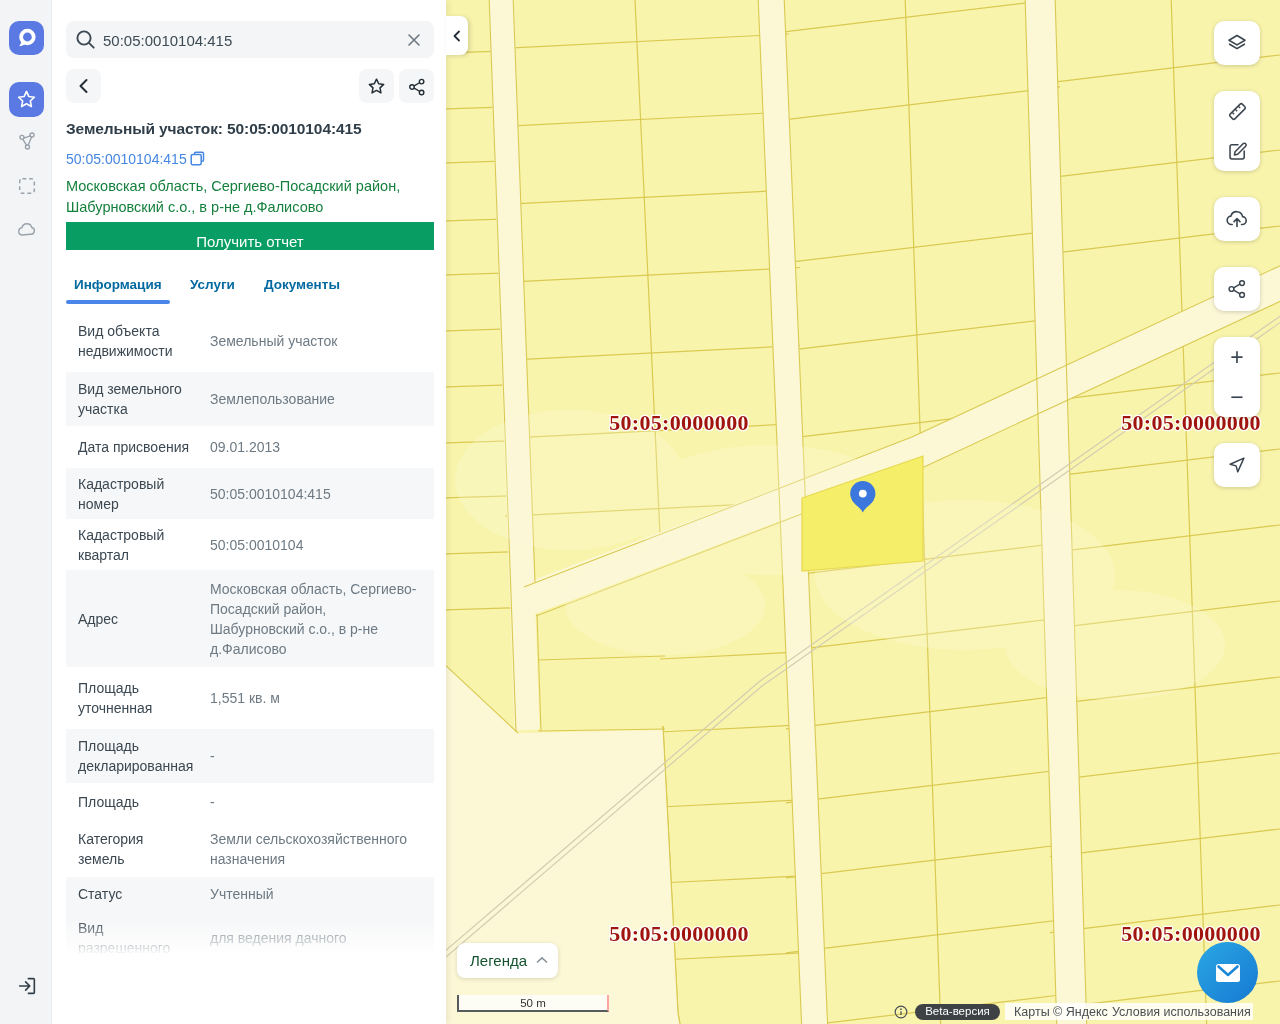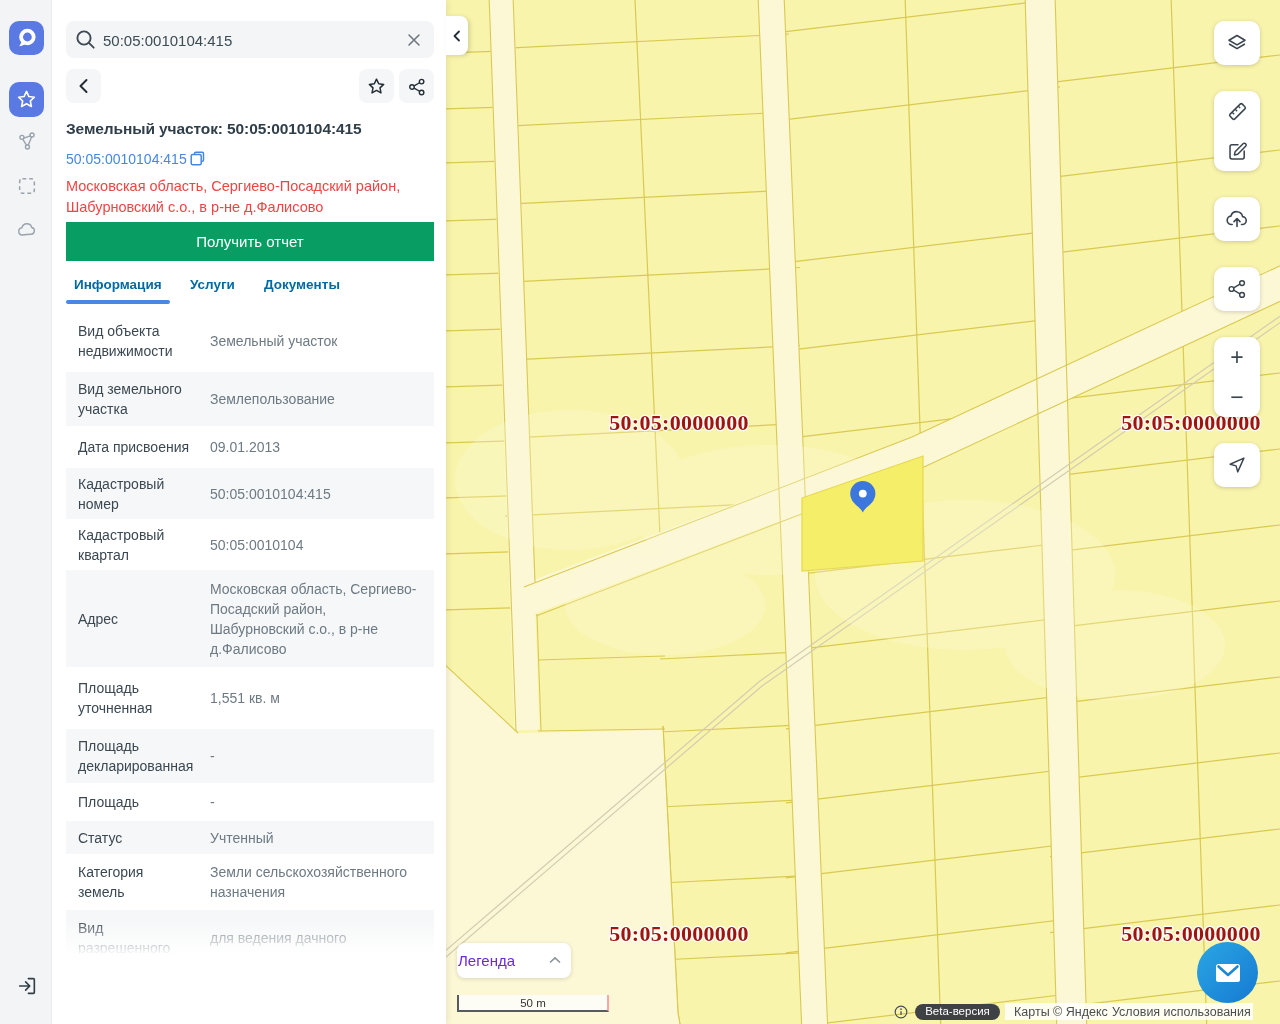--- a/index.html
+++ b/index.html
@@ -9,36 +9,36 @@
 #logo{position:absolute;left:9px;top:21px;width:35px;height:34px;background:#5b79e3;border-radius:10px}
 #navstar{position:absolute;left:9px;top:82px;width:35px;height:35px;background:#5b79e3;border-radius:10px}
 .sideicon{position:absolute;left:16px;width:22px;height:22px}
 
 #panel{position:absolute;left:52px;top:0;width:394px;height:1024px;background:#fff;z-index:20;box-shadow:2px 0 6px rgba(0,0,0,0.08)}
 #search{position:absolute;left:14px;top:21px;width:368px;height:37px;background:#f3f5f6;border-radius:8px}
 #searchtxt{position:absolute;left:51px;top:32px;font-size:15px;color:#3d4b55}
 .sqbtn{position:absolute;background:#f5f6f7;border-radius:8px;width:35px;height:34px}
 #title{position:absolute;left:14px;top:120px;width:380px;font-size:15.5px;font-weight:bold;color:#2f3e49;letter-spacing:-0.1px}
 #cadlink{position:absolute;left:14px;top:151px;font-size:14px;color:#4587e2}
-#addr{position:absolute;left:14px;top:176px;font-size:14.5px;line-height:20.5px;color:#ef4444}
-#greenbtn{position:absolute;left:14px;top:222px;width:368px;height:39px;background:#089e63;border-radius:0;color:#fff;font-size:15px;text-align:center;line-height:39px}
+#addr{position:absolute;left:14px;top:176px;font-size:14.5px;line-height:20.5px;color:#15803d}
+#greenbtn{position:absolute;left:14px;top:222px;width:368px;height:28px;background:#089e63;border-radius:0;color:#fff;font-size:15px;text-align:center;line-height:39px}
 .tab{position:absolute;top:277px;font-size:13.5px;font-weight:bold;color:#0369a1}
 #underline{position:absolute;left:14px;top:300px;width:104px;height:3.5px;background:#4a86e8;border-radius:2px}
 #tbl{position:absolute;left:14px;top:310px;width:368px;height:648px;overflow:hidden}
 .row{display:flex;width:368px;align-items:center}
 .row.g{background:#f6f7f8}
 .lab{width:144px;padding-left:12px;font-size:14px;line-height:20px;color:#3b4852;flex:none}
 .val{width:212px;padding-left:0px;font-size:14px;line-height:20px;color:#6d7a84}
 #fade{position:absolute;left:0px;top:919px;width:394px;height:39px;background:linear-gradient(to bottom,rgba(255,255,255,0),#ffffff 92%);z-index:5}
 
 #map{position:absolute;left:446px;top:0;width:834px;height:1024px;background:#fcf8d6;overflow:hidden}
 #collapse{position:absolute;left:446px;top:16px;width:22px;height:39px;background:#fff;border-radius:0 8px 8px 0;box-shadow:2px 1px 4px rgba(0,0,0,0.15);z-index:25}
 .mapbtn{position:absolute;left:1214px;width:46px;background:#fff;border-radius:10px;box-shadow:0 1px 4px rgba(0,0,0,0.18);z-index:10}
 .cc{display:flex;align-items:center;justify-content:center}
-#legend{position:absolute;left:457px;top:943px;width:114px;height:35px;background:#fff;border-radius:8px;box-shadow:0 1px 4px rgba(0,0,0,0.15);z-index:10;font-size:15px;color:#6d28d9;line-height:35px;padding-left:1px}
+#legend{position:absolute;left:457px;top:943px;width:101px;height:35px;background:#fff;border-radius:8px;box-shadow:0 1px 4px rgba(0,0,0,0.15);z-index:10;font-size:15px;color:#14532d;line-height:35px;padding-left:13px}
 #scalebar{position:absolute;left:457px;top:995px;width:152px;height:17px;background:rgba(255,255,255,0.75);border-left:2px solid #565b5e;border-right:2px solid #fca5a5;border-bottom:2px solid #565b5e;z-index:10;text-align:center;font-size:11.5px;color:#333;line-height:16px}
 #attr{position:absolute;left:1005px;top:1003px;width:248px;height:17px;background:rgba(255,255,255,0.82);z-index:9}
 #chat{position:absolute;left:1197px;top:942px;width:61px;height:61px;border-radius:50%;background:linear-gradient(135deg,#2aa7e4,#1679d2);z-index:12}
 #beta{position:absolute;left:915px;top:1004px;width:85px;height:16px;background:#3f4245;border-radius:8px;color:#fff;font-size:11.5px;text-align:center;line-height:15px;z-index:10}
 #info{position:absolute;left:894px;top:1005px;z-index:10}
 .attxt{position:absolute;top:1005px;font-size:12.5px;color:#4a4f54;z-index:10}
 </style></head>
 <body>
 <div id="map">
     <svg width="834" height="1024" viewBox="446 0 834 1024" style="position:absolute;left:0;top:0">
@@ -307,27 +307,27 @@
         <div class="val">1,551 кв. м</div>
       </div>
   <div class="row g" style="min-height:54px">
         <div class="lab">Площадь<br>декларированная</div>
         <div class="val">-</div>
       </div>
   <div class="row" style="min-height:38px">
         <div class="lab">Площадь</div>
         <div class="val">-</div>
       </div>
+  <div class="row" style="min-height:56px">
+        <div class="lab">Категория<br>земель</div>
+        <div class="val">Земли сельскохозяйственного назначения</div>
+      </div>
   <div class="row g" style="min-height:33px">
         <div class="lab">Статус</div>
         <div class="val">Учтенный</div>
       </div>
-  <div class="row" style="min-height:56px">
-        <div class="lab">Категория<br>земель</div>
-        <div class="val">Земли сельскохозяйственного назначения</div>
-      </div>
   <div class="row g" style="min-height:76px">
         <div class="lab">Вид<br>разрешенного<br>использования</div>
         <div class="val">для ведения дачного строительства</div>
       </div>
  </div>
  <div id="fade"></div>
 </div>
 
 </body></html>

